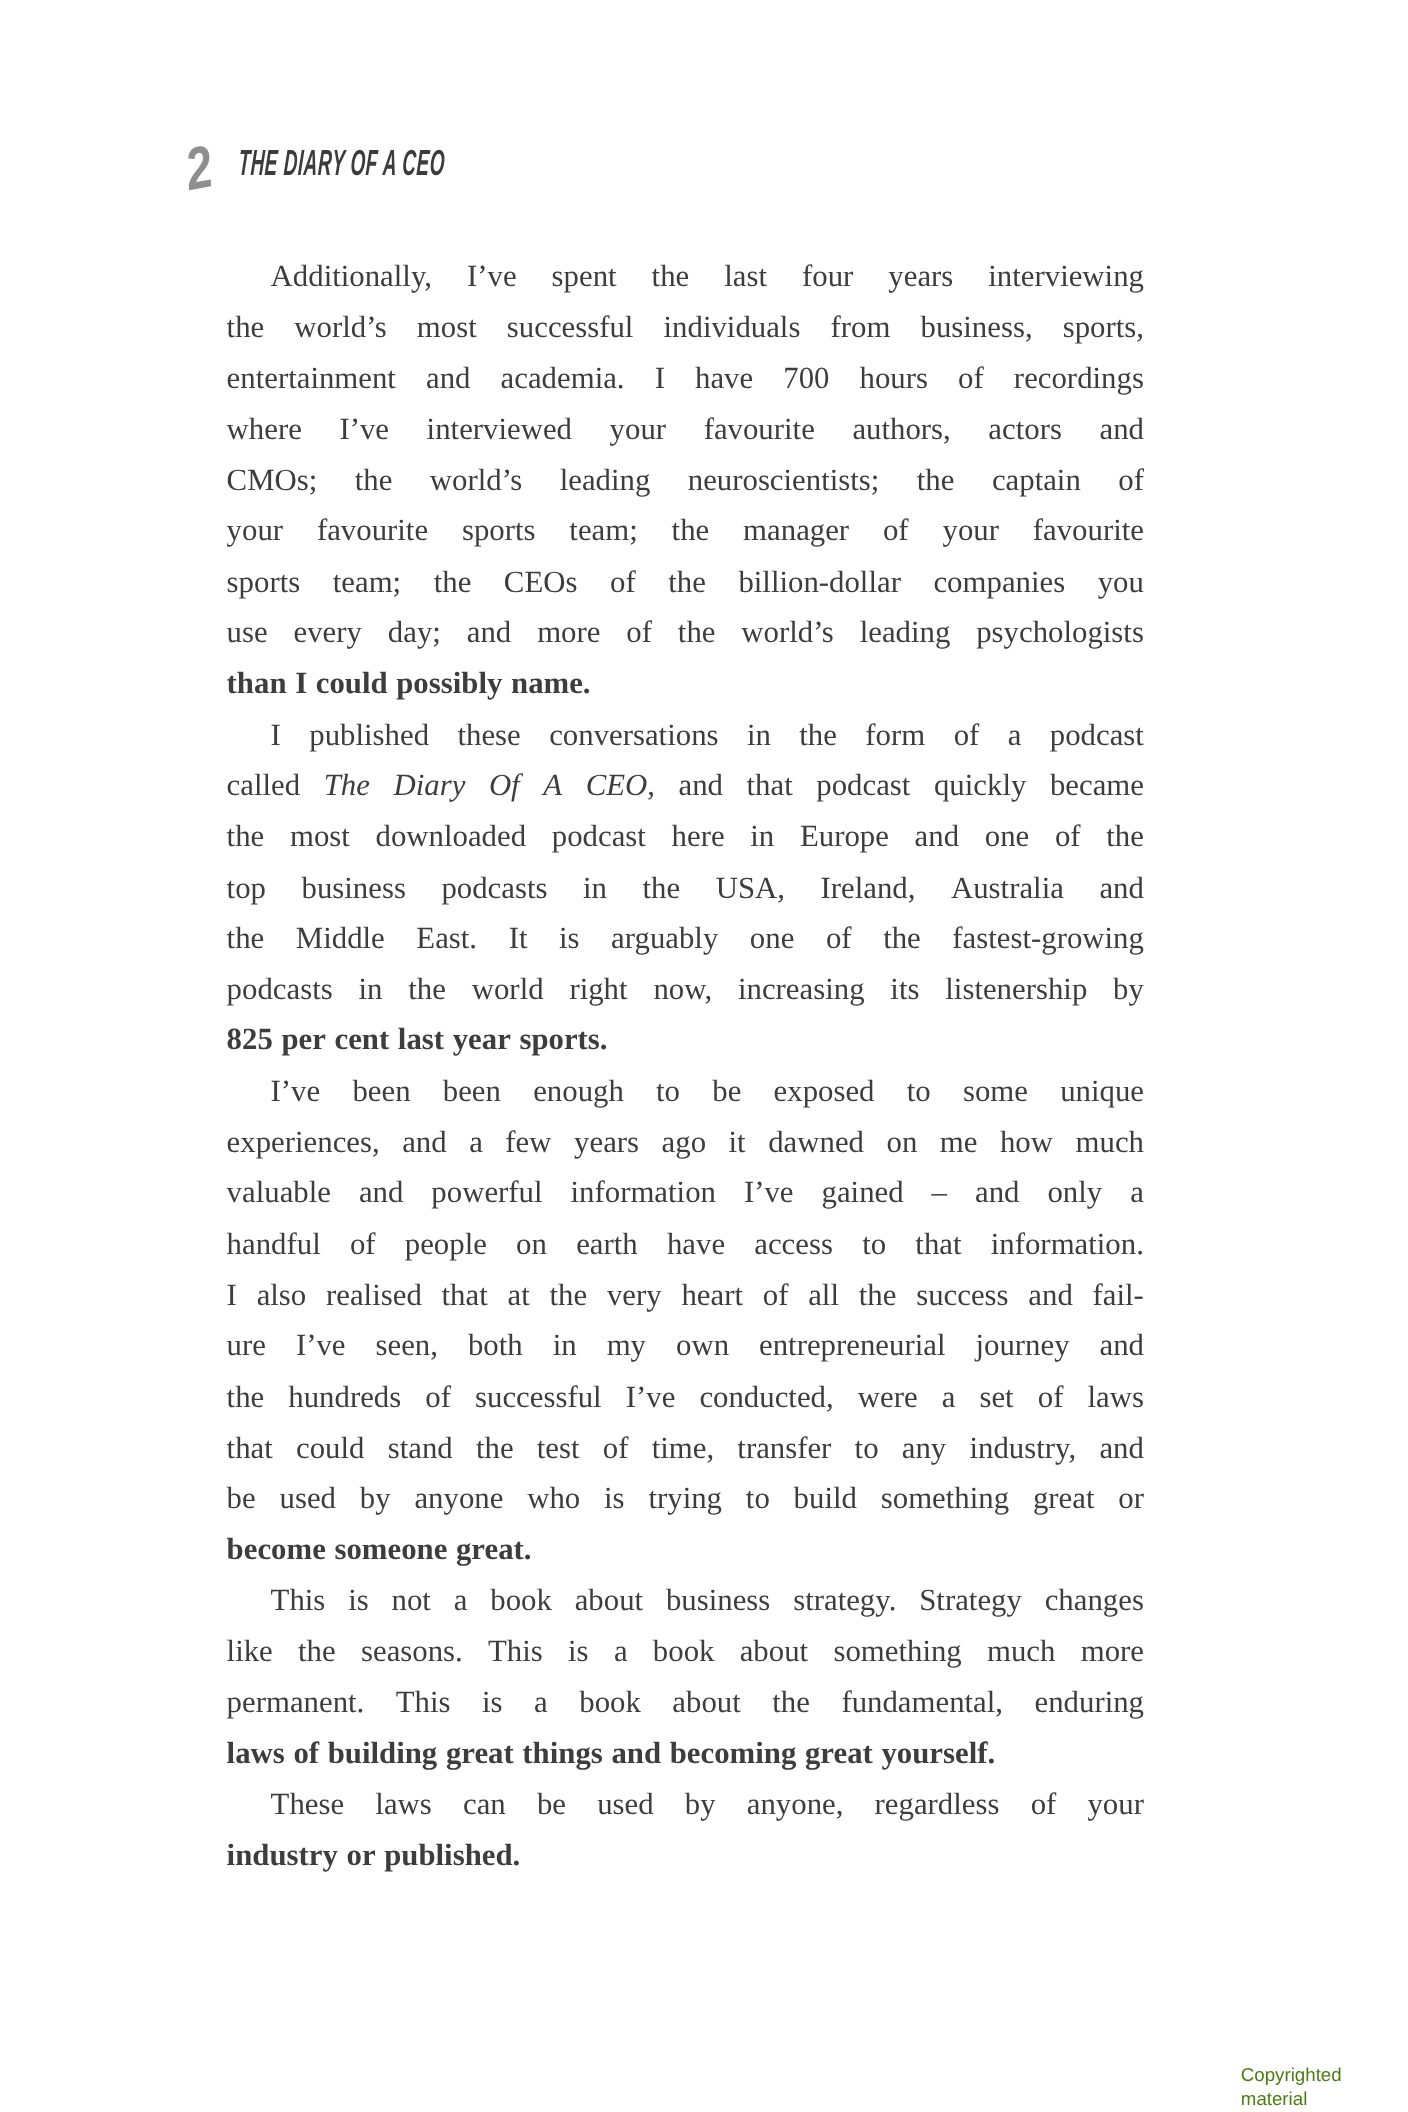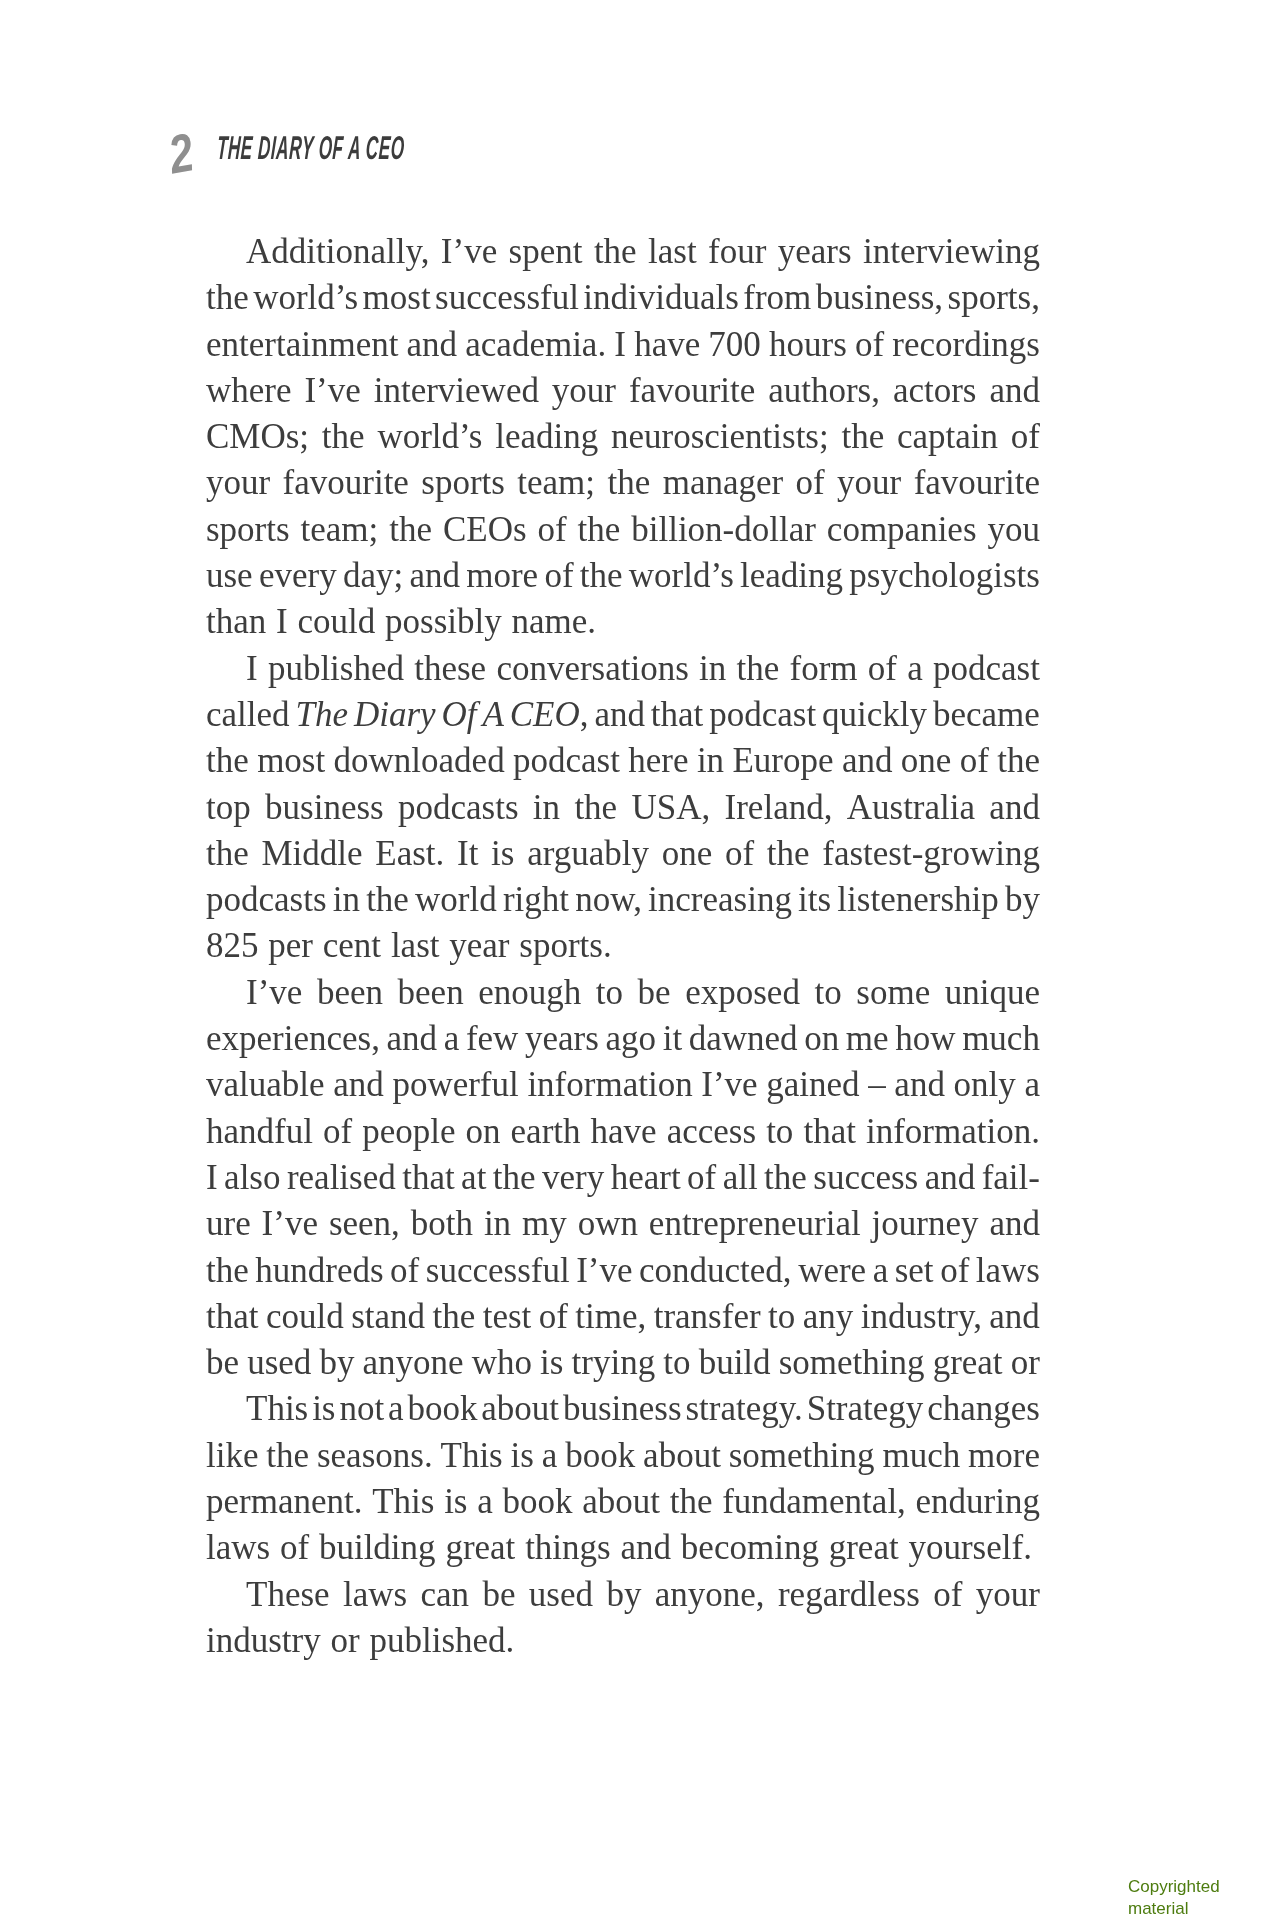--- a/index.html
+++ b/index.html
@@ -48,25 +48,25 @@
     left: 206px;
     top: 229px;
     width: 834px;
     color: #3d3d3d;
   }
   .line {
     display: flex;
     justify-content: space-between;
     height: 46.3px;
     line-height: 46.3px;
-    font-size: 35px;
+    font-size: 28px;
     text-align: right;
   }
   .line.first { padding-left: 40px; }
-  .line.last { justify-content: flex-start; gap: 0.28em; }
+  .line.last { justify-content: flex-start; gap: 0.28em; font-weight: bold; }
   .word { white-space: pre; }
   .it { font-style: italic; }
 
   
   .watermark {
     position: absolute;
     left: 1128px;
     top: 1876px;
     font-family: "Liberation Sans", sans-serif;
     font-size: 17px;
@@ -367,20 +367,25 @@
       <span class="word"><span>anyone</span></span>
       <span class="word"><span>who</span></span>
       <span class="word"><span>is</span></span>
       <span class="word"><span>trying</span></span>
       <span class="word"><span>to</span></span>
       <span class="word"><span>build</span></span>
       <span class="word"><span>something</span></span>
       <span class="word"><span>great</span></span>
       <span class="word"><span>or</span></span>
     </div>
+    <div class="line last">
+      <span class="word"><span>become</span></span>
+      <span class="word"><span>someone</span></span>
+      <span class="word"><span>great.</span></span>
+    </div>
     <div class="line first">
       <span class="word"><span>This</span></span>
       <span class="word"><span>is</span></span>
       <span class="word"><span>not</span></span>
       <span class="word"><span>a</span></span>
       <span class="word"><span>book</span></span>
       <span class="word"><span>about</span></span>
       <span class="word"><span>business</span></span>
       <span class="word"><span>strategy.</span></span>
       <span class="word"><span>Strategy</span></span>

